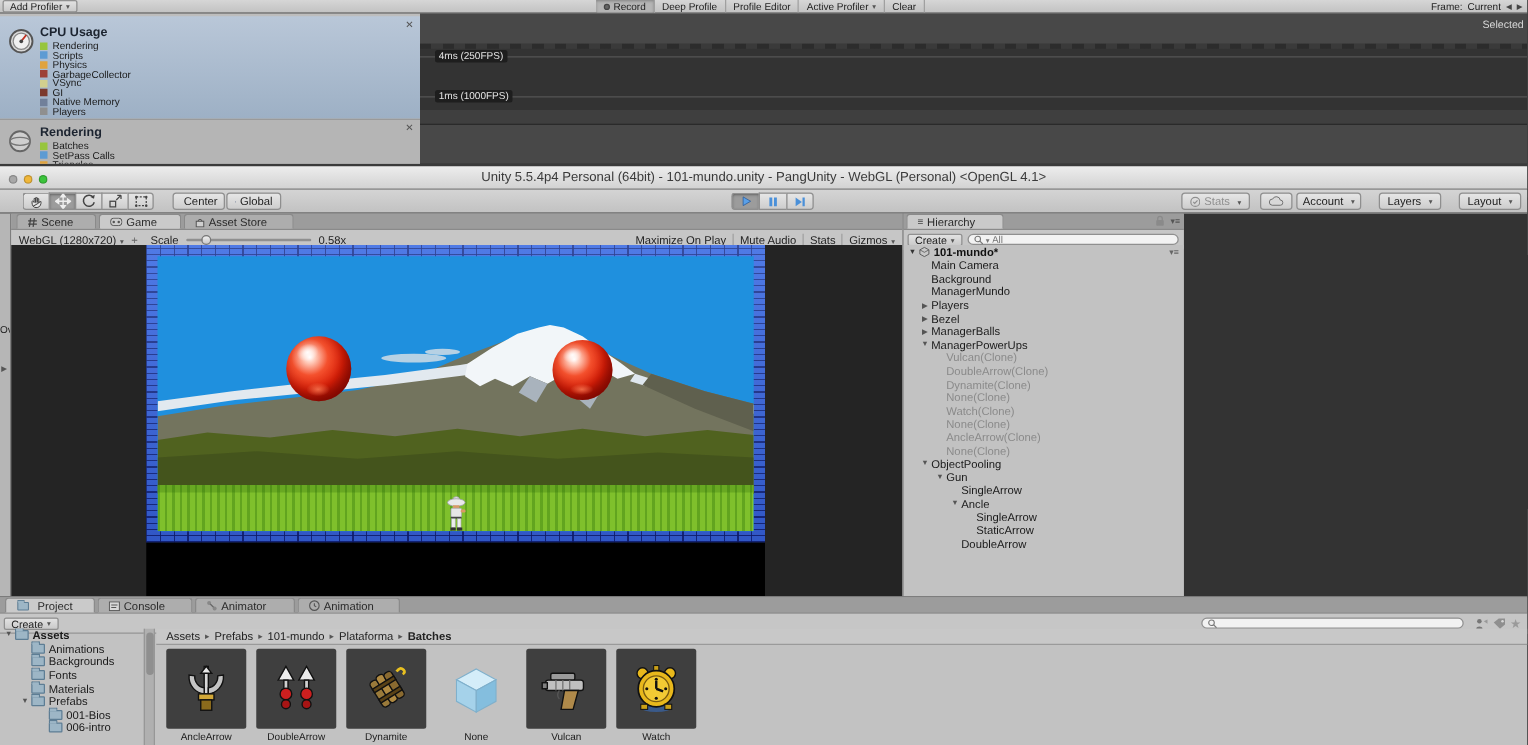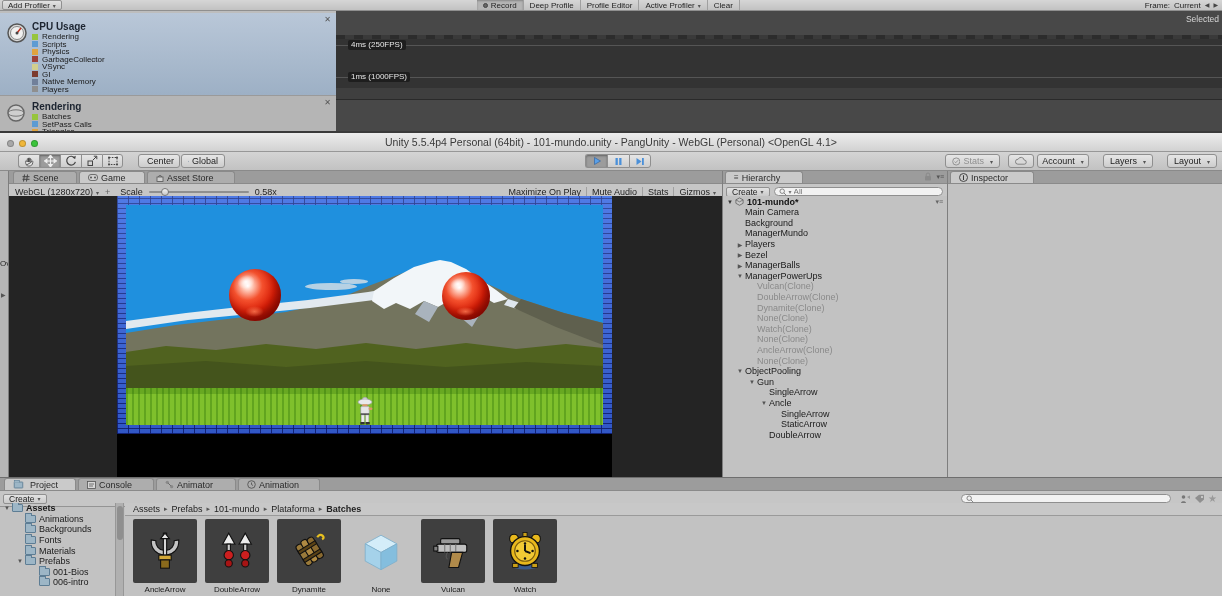--- a/index.html
+++ b/index.html
@@ -565,29 +565,20 @@
           <span class="tri"></span>
           <span class="hlabel">StaticArrow</span>
         </div>
       <div class="hrow d3">
           <span class="tri"></span>
           <span class="hlabel">DoubleArrow</span>
         </div>
     </div>
   </div>
 
-  <div id="inspector" class="abs">
-    <div class="tabbar">
-      <div class="tab active" style="width:84px;">
-        <span class="icircle"></span>
-        <span>Inspector</span>
-      </div>
-    </div>
-    <div class="panelbody"></div>
-  </div>
 
   <div id="bottompanel" class="abs">
     <div class="tabbar">
       <div class="tab active" style="margin-left:4px; width:72px;">
         <span class="folder" style="transform:scale(.85);"></span>
         <span>Project</span>
       </div>
       <div class="tab" style="width:76px;">
         <svg width="9" height="8" viewBox="0 0 9 8">
             <rect x="0.5" y="0.5" width="8" height="7" fill="#d8d8d8" stroke="#555" stroke-width=".8"></rect>

